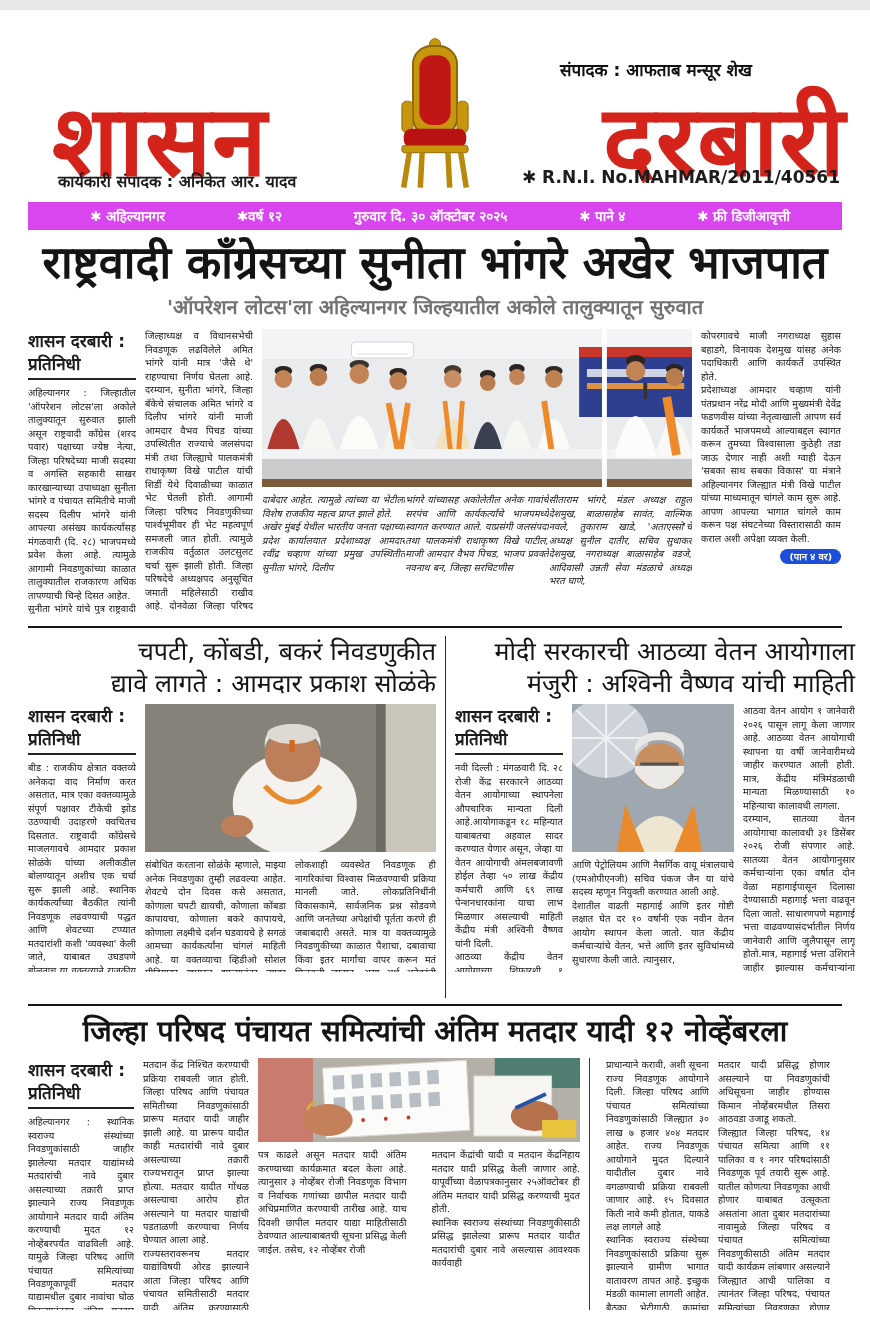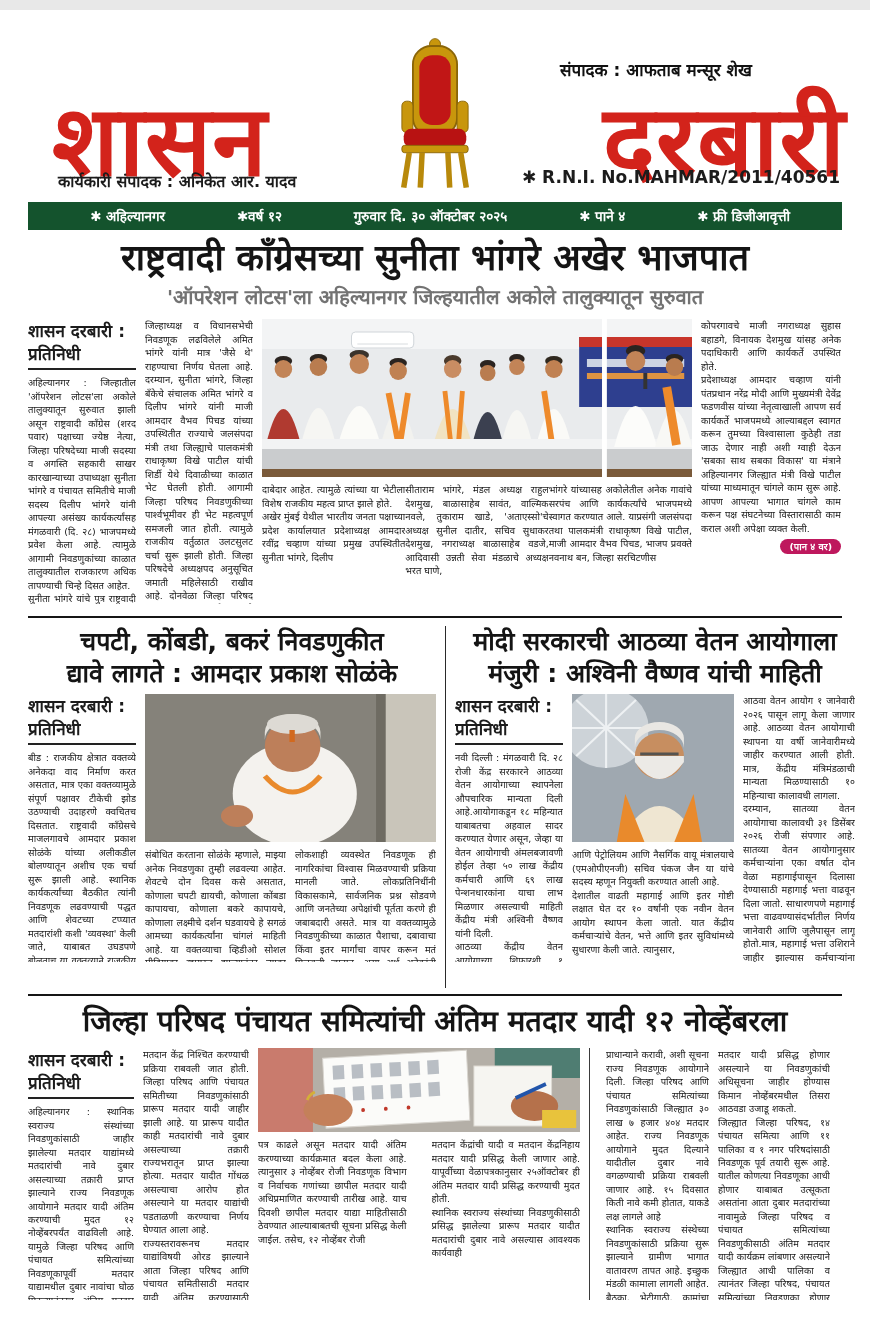--- a/index.html
+++ b/index.html
@@ -7,46 +7,46 @@
         font-family:"DejaVu Sans",sans-serif;overflow:hidden;color:#1c1c1c;}
   
   .masthead{position:relative;height:222px;}
   .editor-line{position:absolute;right:118px;top:48px;font-size:17px;font-weight:bold;color:#111;}
   .title-row{position:absolute;left:52px;right:24px;top:26px;height:150px;
              display:flex;align-items:flex-end;justify-content:space-between;gap:23px;}
   .paper-title{color:#d3231b;font-weight:bold;font-size:98px;line-height:.92;letter-spacing:1px;white-space:nowrap;}
   .chair{width:92px;height:158px;flex:0 0 auto;margin:0 4px;align-self:flex-start;}
   .exec-editor{position:absolute;left:58px;top:160px;font-size:16px;font-weight:bold;}
   .rni{position:absolute;right:30px;top:157px;font-size:17px;font-weight:bold;}
-  .infobar{position:absolute;left:28px;right:28px;top:192px;height:28px;background:#14532d;
+  .infobar{position:absolute;left:28px;right:28px;top:192px;height:28px;background:#d946ef;
            color:#fff;display:flex;align-items:center;justify-content:space-between;
            padding:0 52px 0 62px;font-size:13.5px;font-weight:bold;}
   
   .byline{font-size:17px;font-weight:bold;display:inline-block;border-bottom:2px solid #222;
           padding-bottom:3px;margin-bottom:6px;}
   .coltext{font-size:9.5px;line-height:1.42;text-align:justify;white-space:pre-line;margin:0;color:#1b1b1b;}
   .col{overflow:hidden;}
-  .badge{background:#be185d;color:#fff;border-radius:9px;padding:1px 9px;font-size:9.5px;
+  .badge{background:#1d4ed8;color:#fff;border-radius:9px;padding:1px 9px;font-size:9.5px;
          font-weight:bold;float:right;margin-top:4px;}
   
   .a1{margin:6px 28px 0;}
-  .a1 h1{margin:2px 0 0;font-size:36px;font-weight:bold;text-align:center;line-height:1.12;
+  .a1 h1{margin:2px 0 0;font-size:45px;font-weight:bold;text-align:center;line-height:1.12;
          white-space:nowrap;color:#141414;}
   .a1 .sub{text-align:center;color:#737373;font-weight:bold;font-size:20px;margin-top:5px;white-space:nowrap;}
   .a1-body{display:flex;gap:9px;margin-top:9px;height:285px;}
   .a1-c1,.a1-c2{width:108px;flex:0 0 auto;}
   .a1-mid{width:430px;flex:0 0 auto;display:flex;flex-direction:column;}
   .a1-photo{height:158px;flex:0 0 auto;}
-  .a1-under{display:flex;margin-top:6px;height:119px;overflow:hidden;}
+  .a1-under{display:flex;margin-top:6px;height:119px;overflow:hidden;font-style:italic;}
   .a1-under .col{flex:1;}
   .a1-c6{width:140px;flex:0 0 auto;}
   
   .row2{display:flex;margin:12px 28px 0;border-top:2px solid #151515;border-bottom:2px solid #151515;
         height:380px;box-sizing:border-box;padding:8px 0 6px;}
-  .row2 h2{margin:0 0 4px;font-size:25px;font-weight:bold;text-align:center;line-height:1.28;
+  .row2 h2{margin:0 0 4px;font-size:25px;font-weight:normal;text-align:right;line-height:1.28;
            white-space:pre-line;color:#141414;}
   .r2-left{width:408px;flex:0 0 auto;padding-right:9px;}
   .r2-right{flex:1;border-left:1.5px solid #2a2a2a;padding-left:9px;}
   .r2-body{display:flex;gap:9px;height:268px;margin-top:2px;}
   .r2-c1{width:108px;flex:0 0 auto;}
   .r2-mid{flex:1;display:flex;flex-direction:column;}
   .r2-photo{height:148px;flex:0 0 auto;}
   .r2-under{display:flex;gap:9px;margin-top:6px;height:114px;overflow:hidden;}
   .r2-under .col{flex:1;}
   .r3-mid{width:162px;flex:0 0 auto;display:flex;flex-direction:column;}
@@ -162,24 +162,24 @@
             <path d="M404 128 q20 -74 38 0 z" fill="#f8f8f5"></path>
             <path d="M416 68 l10 58" stroke="#ee8a2b" stroke-width="9" fill="none"></path>
           </g>
         </svg>
         <div class="a1-under">
           <div class="col">
             <p class="coltext">दाबेदार आहेत. त्यामुळे त्यांच्या या भेटीला विशेष राजकीय महत्व प्राप्त झाले होते.
 अखेर मुंबई येथील भारतीय जनता पक्षाच्या प्रदेश कार्यालयात प्रदेशाध्यक्ष आमदार रवींद्र चव्हाण यांच्या प्रमुख उपस्थितीत सुनीता भांगरे, दिलीप</p>
           </div>
           <div class="col">
+            <p class="coltext">भांगरे यांच्यासह अकोलेतील अनेक गावांचे सरपंच आणि कार्यकर्त्यांचे भाजपमध्ये स्वागत करण्यात आले. याप्रसंगी जलसंपदा तथा पालकमंत्री राधाकृष्ण विखे पाटील, माजी आमदार वैभव पिचड, भाजप प्रवक्ते नवनाथ बन, जिल्हा सरचिटणीस</p>
+          </div>
+          <div class="col">
             <p class="coltext">सीताराम भांगरे, मंडल अध्यक्ष राहुल देशमुख, बाळासाहेब सावंत, वाल्मिक नवले, तुकाराम खाडे, 'अताएस्सो'चे अध्यक्ष सुनील दातीर, सचिव सुधाकर देशमुख, नगराध्यक्ष बाळासाहेब वडजे, आदिवासी उन्नती सेवा मंडळाचे अध्यक्ष भरत घाणे,</p>
-          </div>
-          <div class="col">
-            <p class="coltext">भांगरे यांच्यासह अकोलेतील अनेक गावांचे सरपंच आणि कार्यकर्त्यांचे भाजपमध्ये स्वागत करण्यात आले. याप्रसंगी जलसंपदा तथा पालकमंत्री राधाकृष्ण विखे पाटील, माजी आमदार वैभव पिचड, भाजप प्रवक्ते नवनाथ बन, जिल्हा सरचिटणीस</p>
           </div>
         </div>
       </div>
       <div class="col a1-c6">
         <p class="coltext">कोपरगावचे माजी नगराध्यक्ष सुहास बहाडगे, विनायक देशमुख यांसह अनेक पदाधिकारी आणि कार्यकर्ते उपस्थित होते.
 प्रदेशाध्यक्ष आमदार चव्हाण यांनी पंतप्रधान नरेंद्र मोदी आणि मुख्यमंत्री देवेंद्र फडणवीस यांच्या नेतृत्वाखाली आपण सर्व कार्यकर्ते भाजपमध्ये आल्याबद्दल स्वागत करून तुमच्या विश्वासाला कुठेही तडा जाऊ देणार नाही अशी ग्वाही देऊन 'सबका साथ सबका विकास' या मंत्राने अहिल्यानगर जिल्ह्यात मंत्री विखे पाटील यांच्या माध्यमातून चांगले काम सुरू आहे. आपण आपल्या भागात चांगले काम करून पक्ष संघटनेच्या विस्तारासाठी काम कराल अशी अपेक्षा व्यक्त केली.</p>
         <span class="badge">(पान ४ वर)</span>
       </div>
     </div>
   </section>

